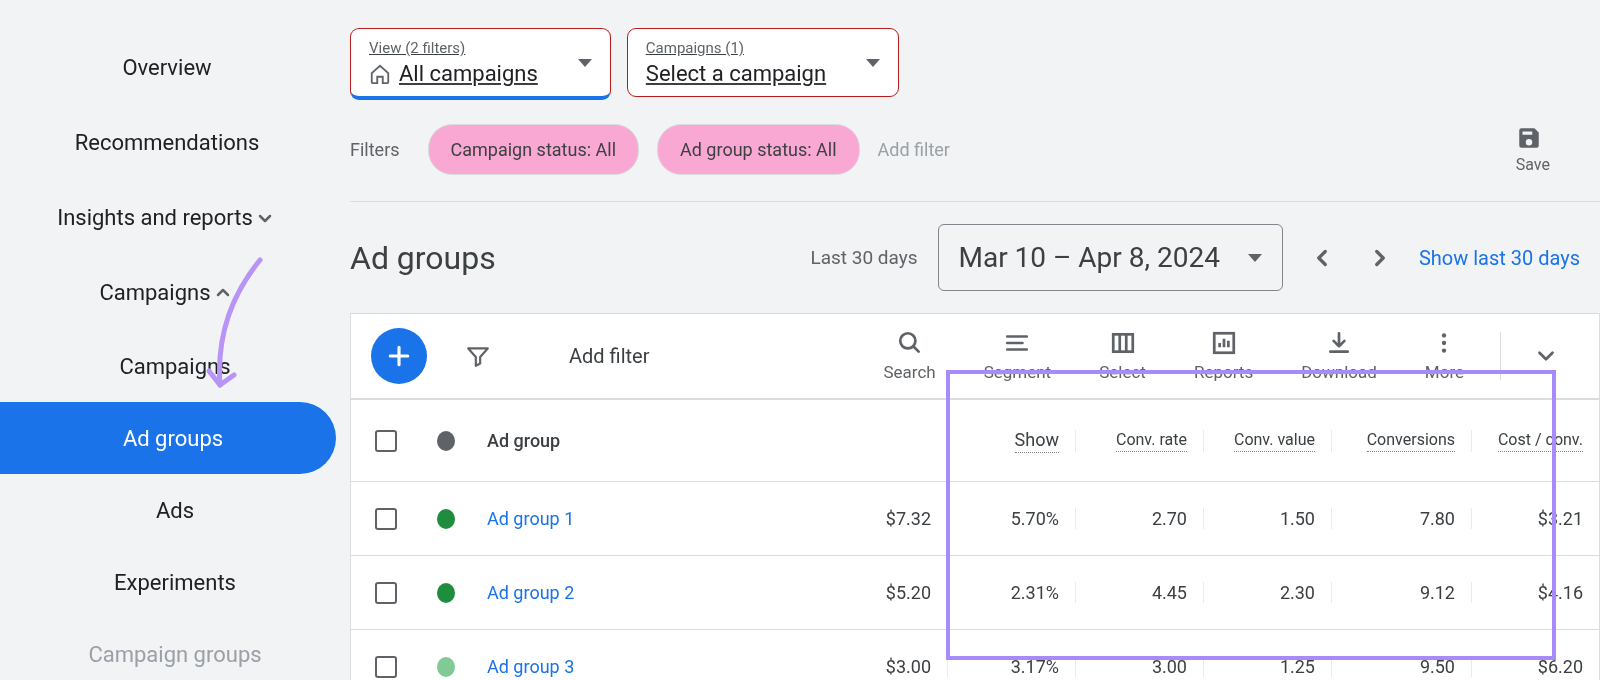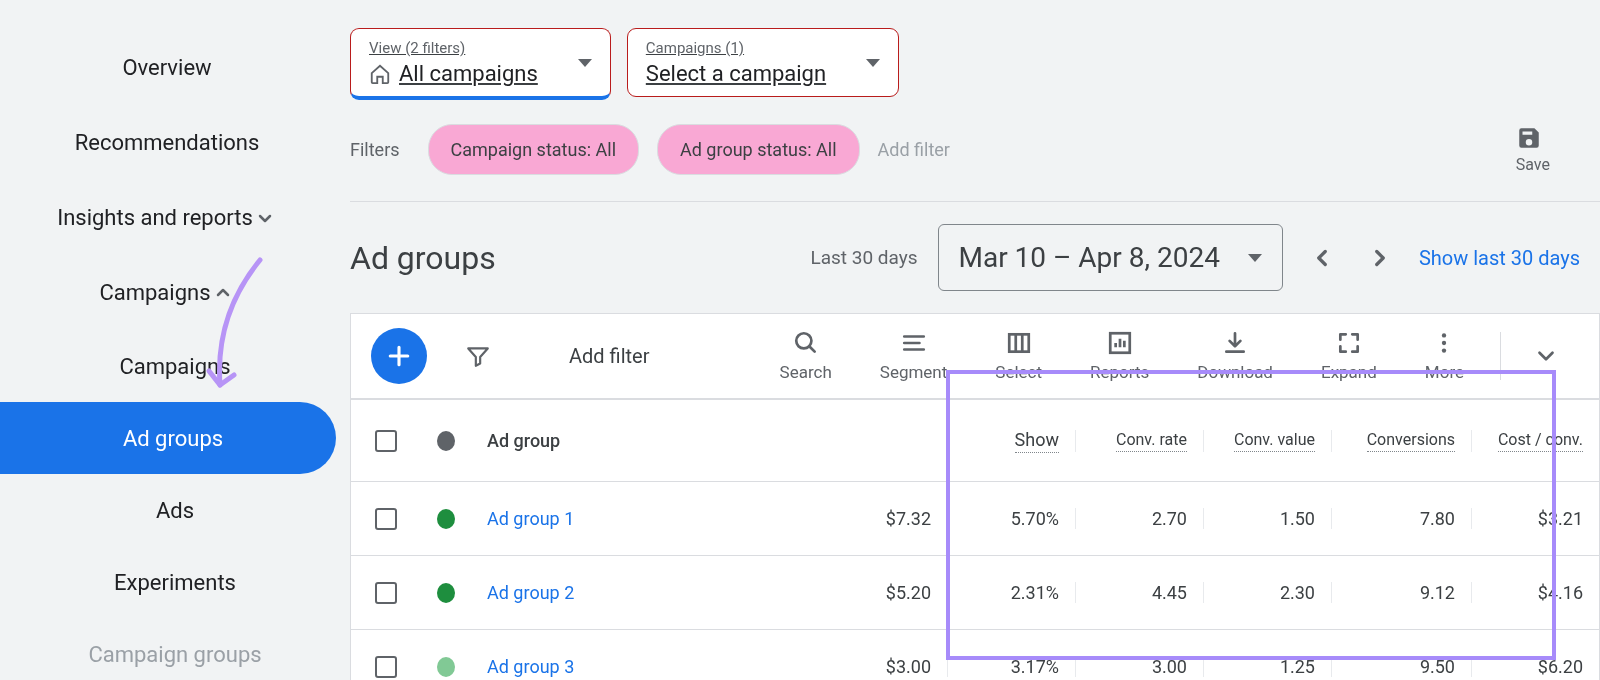--- a/index.html
+++ b/index.html
@@ -221,26 +221,20 @@
           <span class="lbl">Reports</span>
         </div>
         <div class="tool-item">
           <svg width="26" height="26" viewBox="0 0 24 24">
               <path d="M12 3v12m0 0l-5-5m5 5l5-5M4 20h16" stroke="#5f6368" stroke-width="2.5" fill="none" stroke-linecap="round" stroke-linejoin="round"></path>
             </svg>
           <span class="lbl">Download</span>
         </div>
         <div class="tool-item">
           <svg width="26" height="26" viewBox="0 0 24 24">
-              <path d="M4 4h5M4 4v5M20 4h-5M20 4v5M4 20h5M4 20v-5M20 20h-5M20 20v-5" stroke="#5f6368" stroke-width="2.5" fill="none" stroke-linecap="round"></path>
-            </svg>
-          <span class="lbl">Expand</span>
-        </div>
-        <div class="tool-item">
-          <svg width="26" height="26" viewBox="0 0 24 24">
               <circle cx="12" cy="5" r="2" fill="#5f6368"></circle>
               <circle cx="12" cy="12" r="2" fill="#5f6368"></circle>
               <circle cx="12" cy="19" r="2" fill="#5f6368"></circle>
             </svg>
           <span class="lbl">More</span>
         </div>
         <div class="divider-v"></div>
         <span class="expand-chev">
           <svg width="26" height="26" viewBox="0 0 24 24">
               <path d="M6 9l6 6 6-6" stroke="#5f6368" stroke-width="2.5" fill="none" stroke-linecap="round" stroke-linejoin="round"></path>

